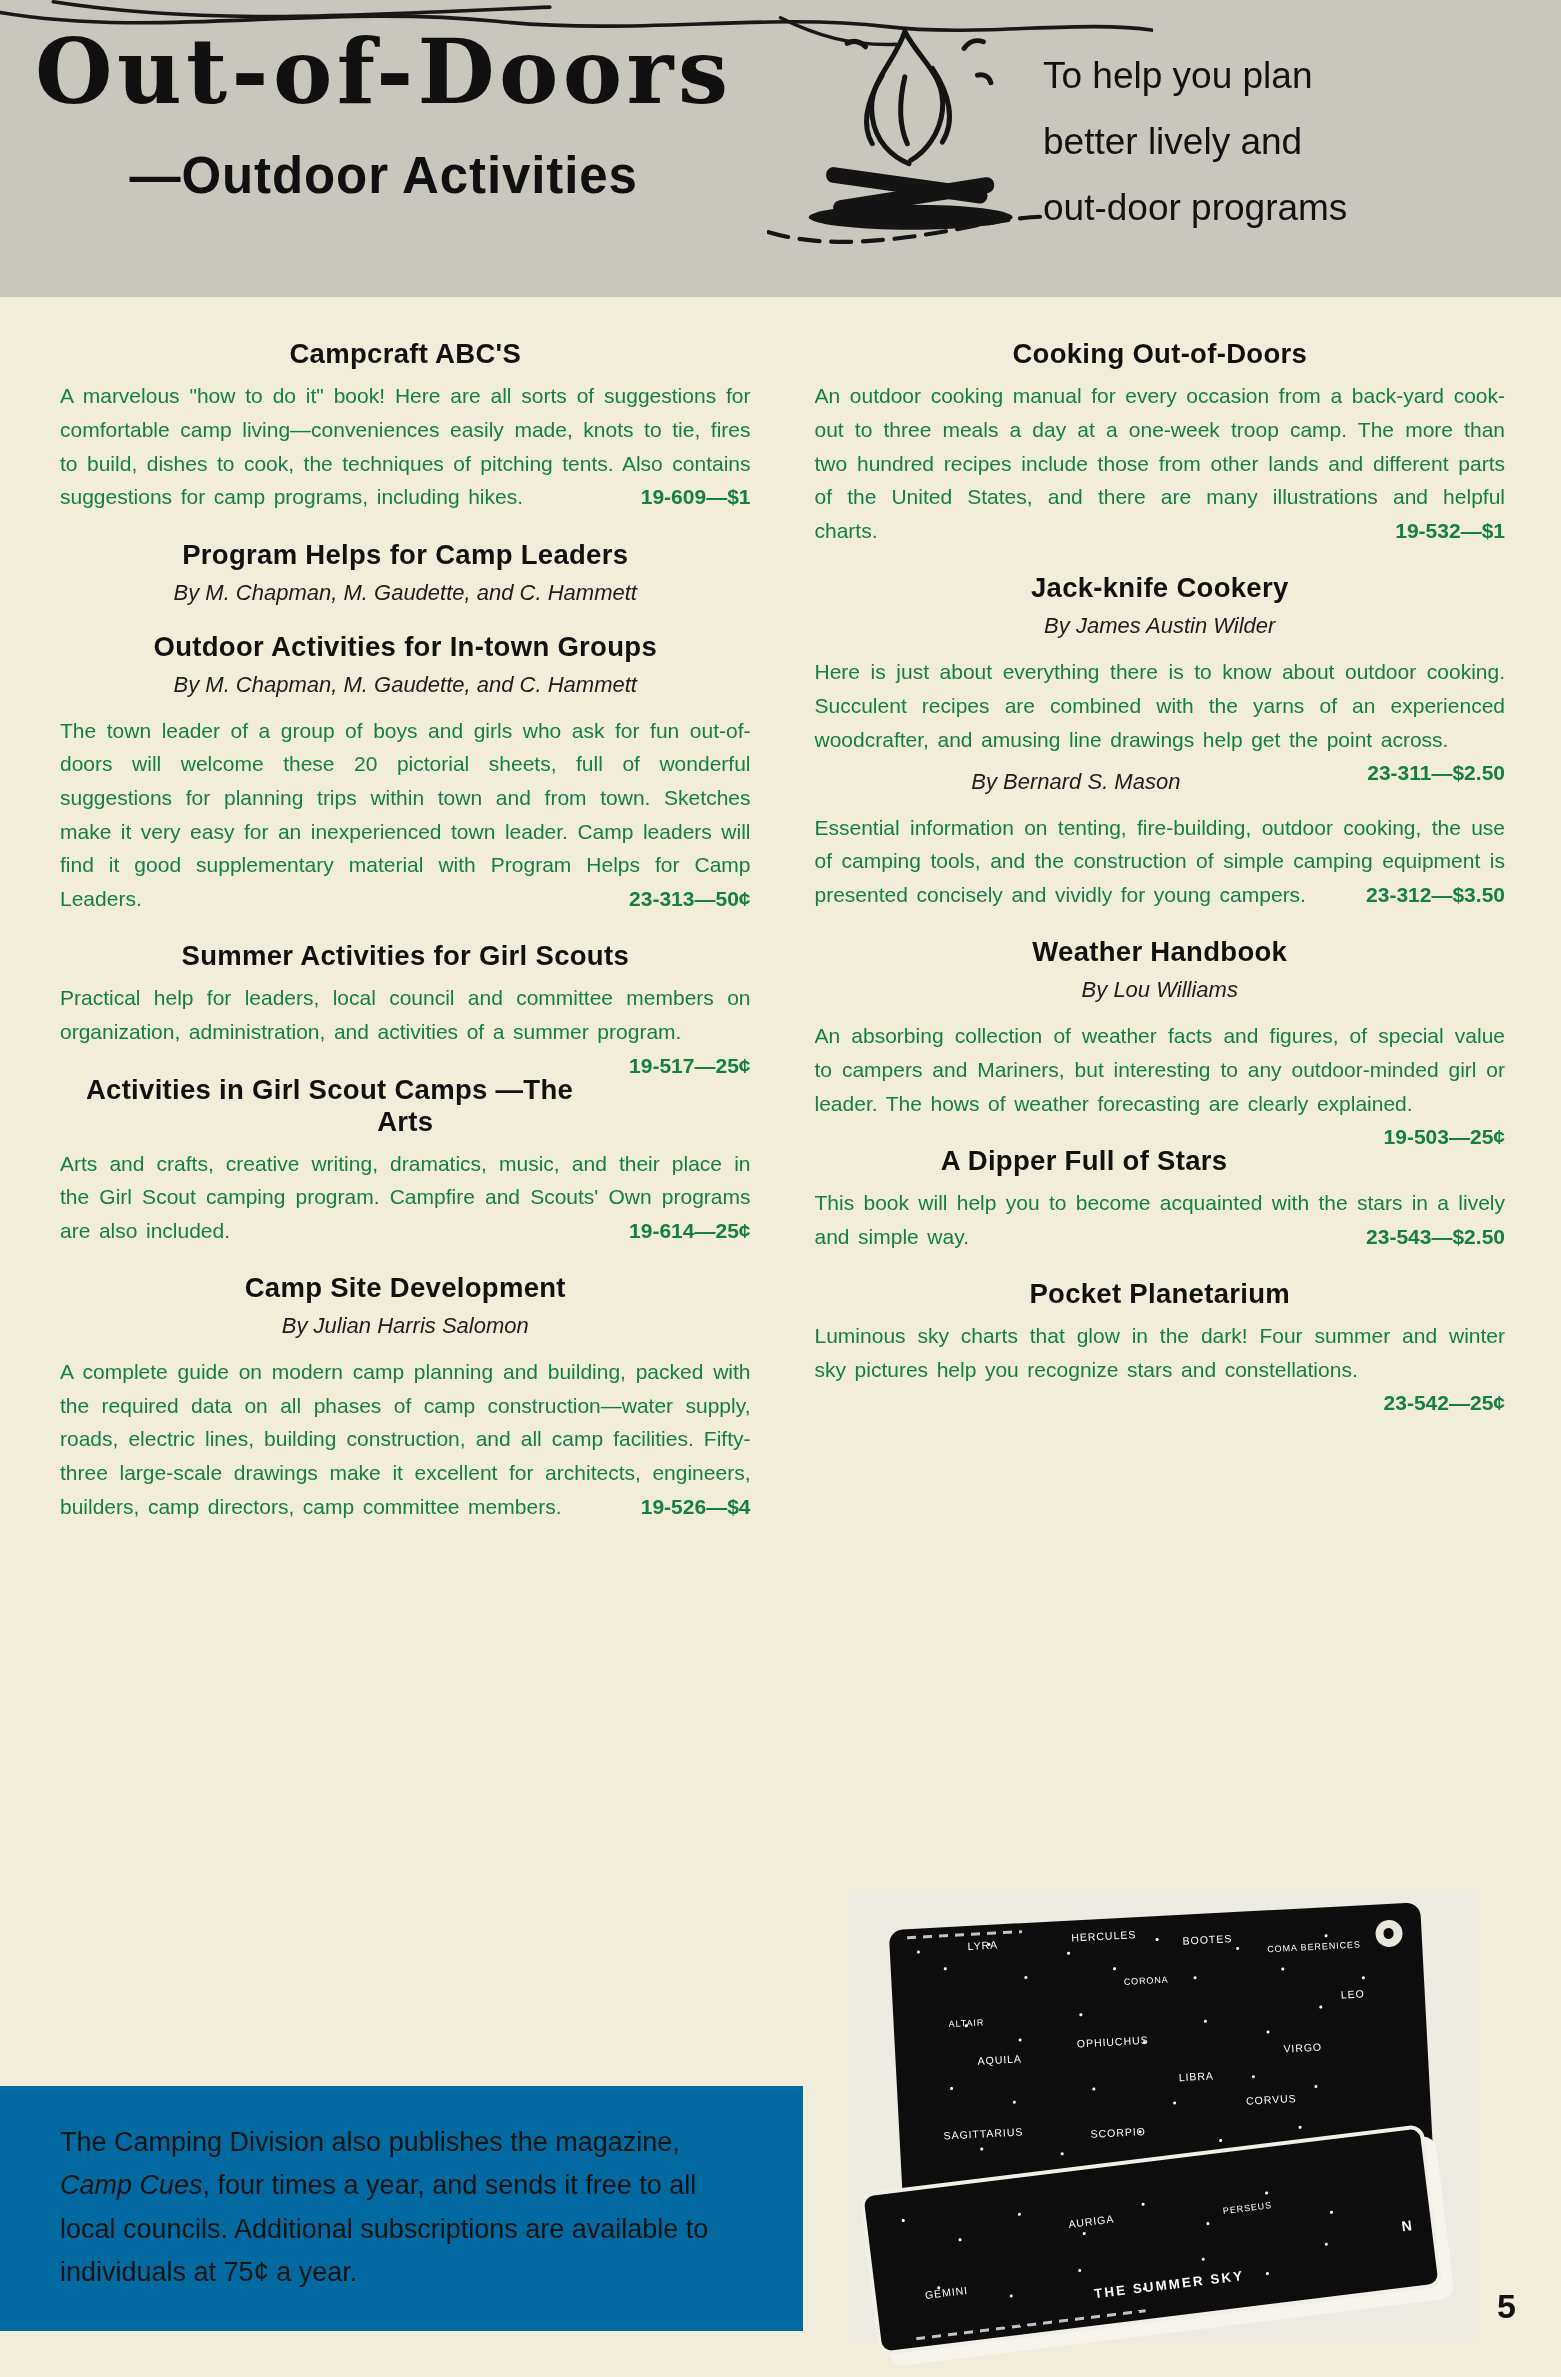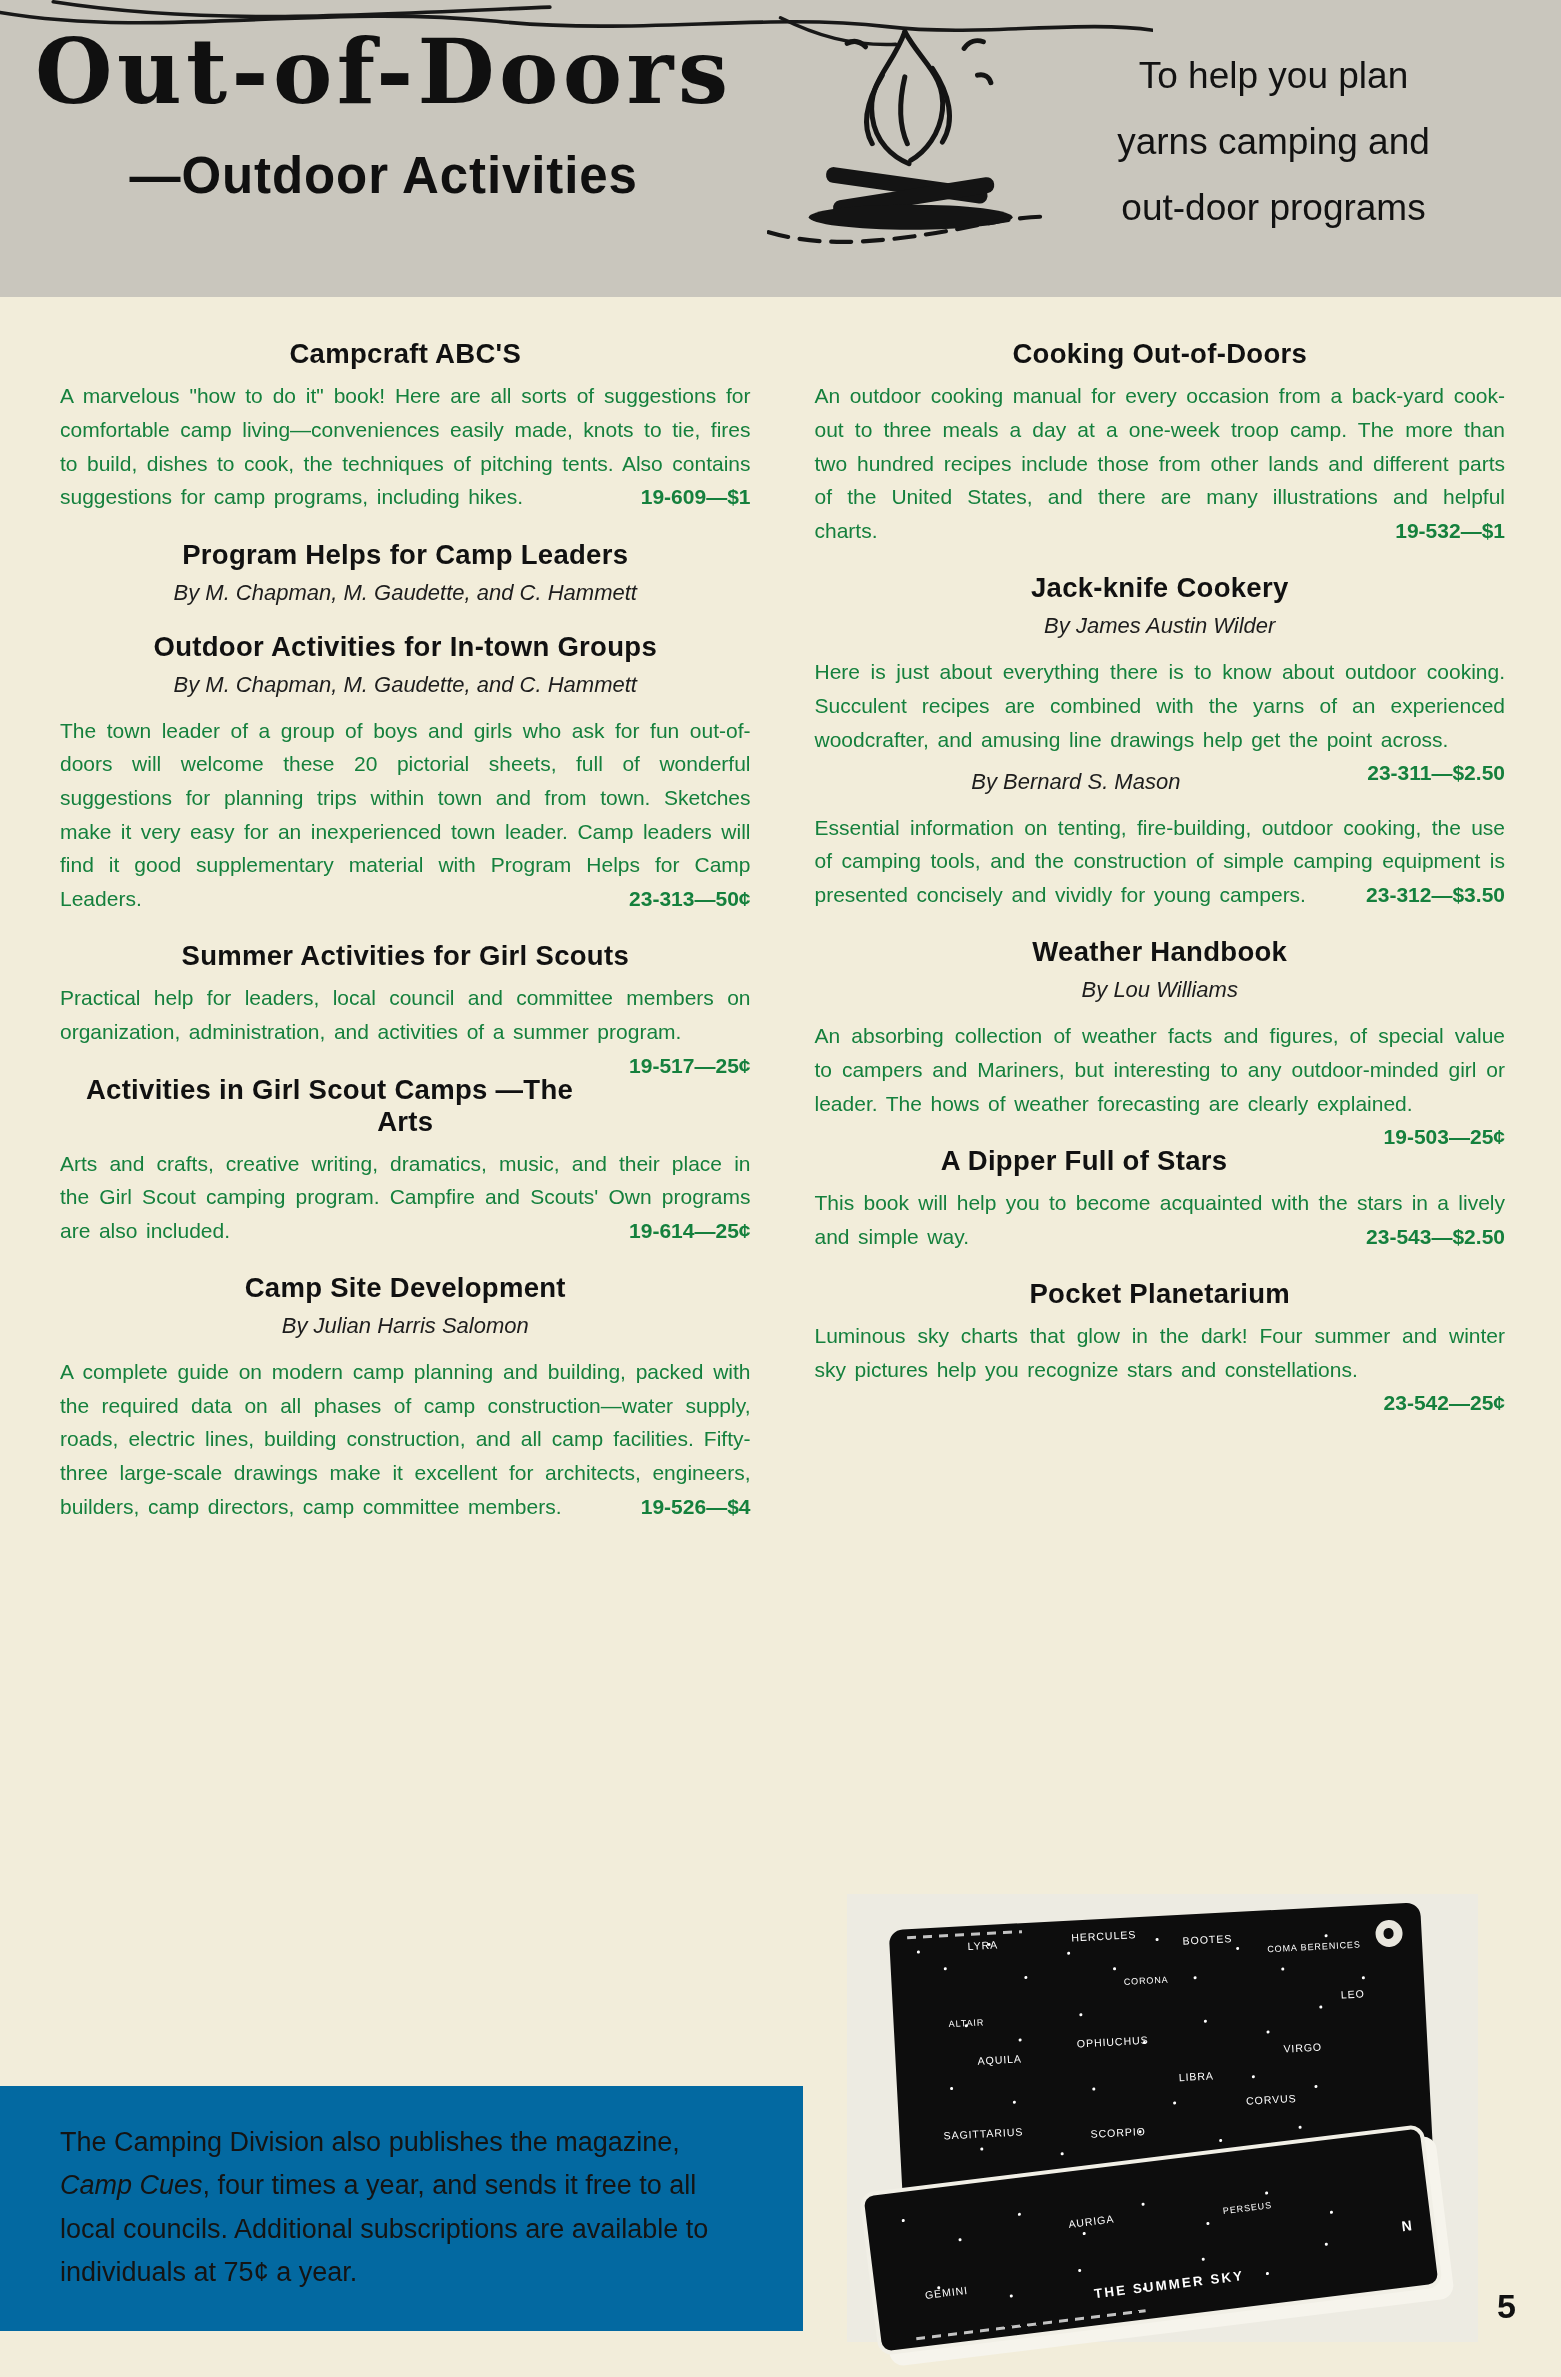--- a/index.html
+++ b/index.html
@@ -26,21 +26,21 @@
   }
   .masthead h2 {
     margin:34px 0 0 0; font-family:Liberation Sans, sans-serif;
     font-weight:900; font-size:51px; letter-spacing:0.9px; color:#101010;
     line-height:1;
     text-align:center;
   }
   .campfire { position:absolute; left:767px; top:9px; }
   .tagline {
     position:absolute; right:58px; top:43px; width:461px;
-    text-align:center; font-size:37px; line-height:1.78; color:#121212;
+    text-align:left; font-size:37px; line-height:1.78; color:#121212;
   }
   .tagline span { display:block; }
 
   
   .columns {
     position:absolute; top:326px; left:60px; width:1445px;
     display:flex; gap:64px;
   }
   .col { width:691px; }
   .entry { margin-bottom:10.6px; }
@@ -143,21 +143,21 @@
     <g fill="#141414">
       <rect x="70" y="192" width="195" height="19" rx="9" transform="rotate(8 165 201)"></rect>
       <rect x="78" y="206" width="195" height="19" rx="9" transform="rotate(-9 175 215)"></rect>
       <ellipse cx="172" cy="240" rx="122" ry="15"></ellipse>
     </g>
     <path d="M2 258 C70 278 150 270 250 250 C292 242 322 238 338 240" fill="none" stroke="#141414" stroke-width="5" stroke-dasharray="24 14" stroke-linecap="round"></path>
   </svg>
 
   <div class="tagline">
     <span>To help you plan</span>
-    <span>yarns camping and</span>
+    <span>better lively and</span>
     <span>out-door programs</span>
   </div>
 </div>
 
 <div class="columns">
 
   <div class="col">
 
     <section class="entry">
       <h3><span>Campcraft ABC'S</span></h3>

